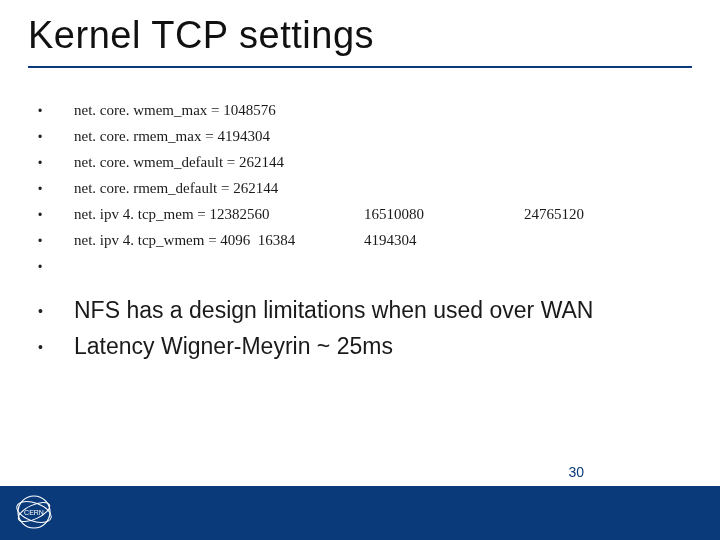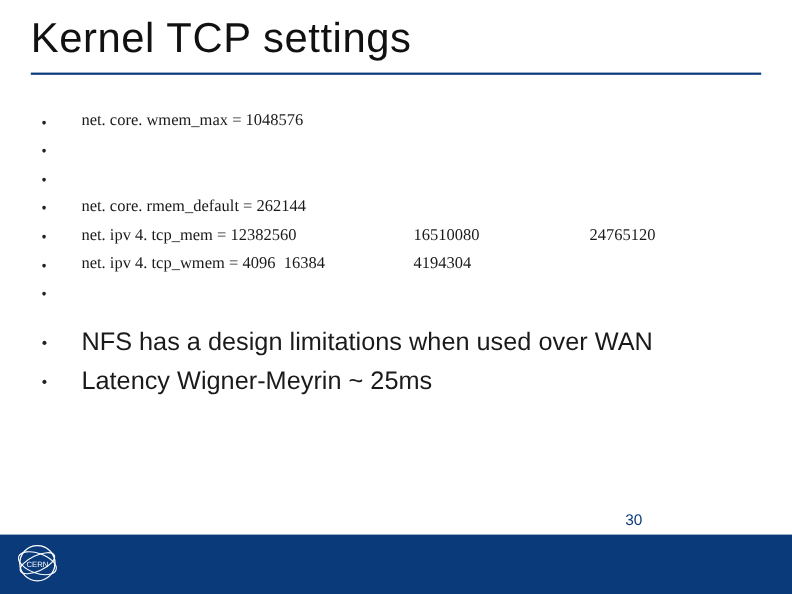--- a/index.html
+++ b/index.html
@@ -54,21 +54,21 @@
     text-align: left;
     color: #222;
     font-size: 12px;
     line-height: 22px;
   }
   .mono {
     font-family: Liberation Serif, serif;
     white-space: pre;
   }
   .c1 { display:inline-block; width:290px; }
-  .c2 { display:inline-block; width:110px;margin-left:12px; }
+  .c2 { display:inline-block; width:110px; }
   .c3 { display:inline-block; width:110px;text-align:right; }
 
   .notes-list {
     position: absolute;
     left: 38px;
     top: 295px;
     width: 640px;
   }
   .notes-list .row {
     display: flex;
@@ -115,23 +115,25 @@
   <div class="title">Kernel TCP settings</div>
   <div class="title-underline"></div>
 
   <div class="settings-list">
     <div class="row">
       <span class="bullet">•</span>
       <span class="mono">net. core. wmem_max = 1048576</span>
     </div>
     <div class="row">
       <span class="bullet">•</span>
+      <span class="mono">net. core. rmem_max = 4194304</span>
     </div>
     <div class="row">
       <span class="bullet">•</span>
+      <span class="mono">net. core. wmem_default = 262144</span>
     </div>
     <div class="row">
       <span class="bullet">•</span>
       <span class="mono">net. core. rmem_default = 262144</span>
     </div>
     <div class="row">
       <span class="bullet">•</span>
       <span class="mono"><span class="c1">net. ipv 4. tcp_mem = 12382560</span><span class="c2">16510080</span><span class="c3">24765120</span></span>
     </div>
     <div class="row">

